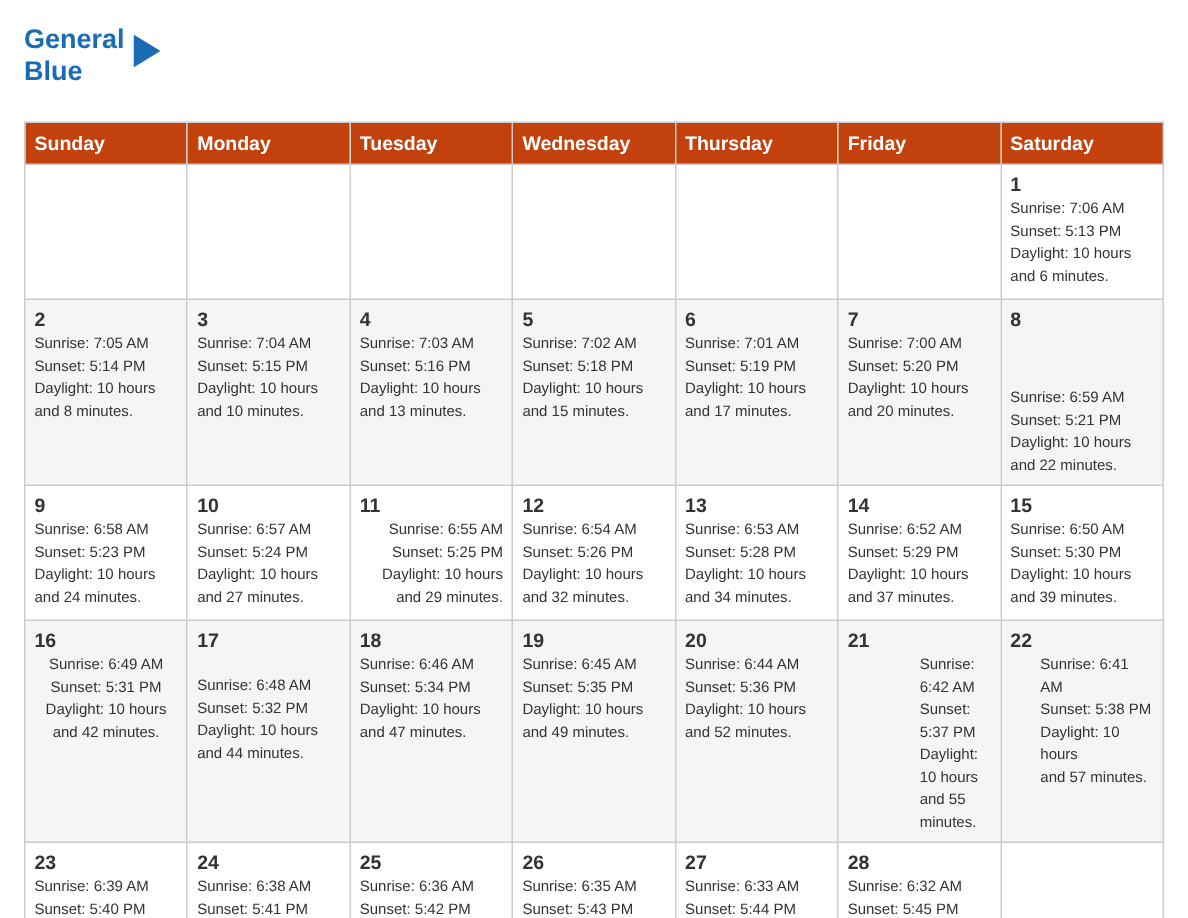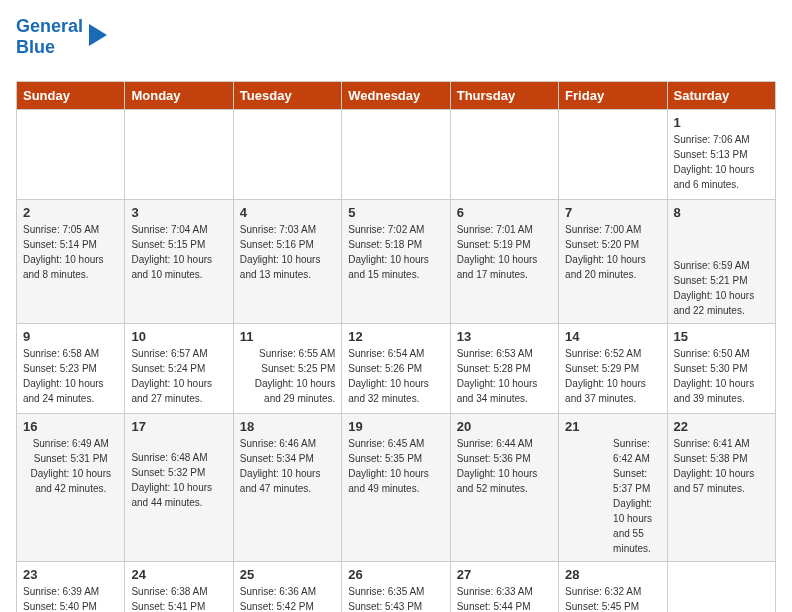--- a/index.html
+++ b/index.html
@@ -268,21 +268,21 @@
         </td>
         <td>
           <span class="day-number">21</span>
           <div class="day-info" style="white-space: pre-line; margin-left: 48px;">Sunrise: 6:42 AM
 Sunset: 5:37 PM
 Daylight: 10 hours
 and 55 minutes.</div>
         </td>
         <td>
           <span class="day-number">22</span>
-          <div class="day-info" style="white-space: pre-line;">Sunrise: 6:41 AM
+          <div class="day-info" style="white-space: pre-line; margin-left: 20px;">Sunrise: 6:41 AM
 Sunset: 5:38 PM
 Daylight: 10 hours
 and 57 minutes.</div>
         </td>
       </tr>
       <tr>
         <td>
           <span class="day-number">23</span>
           <div class="day-info" style="white-space: pre-line;">Sunrise: 6:39 AM
 Sunset: 5:40 PM

